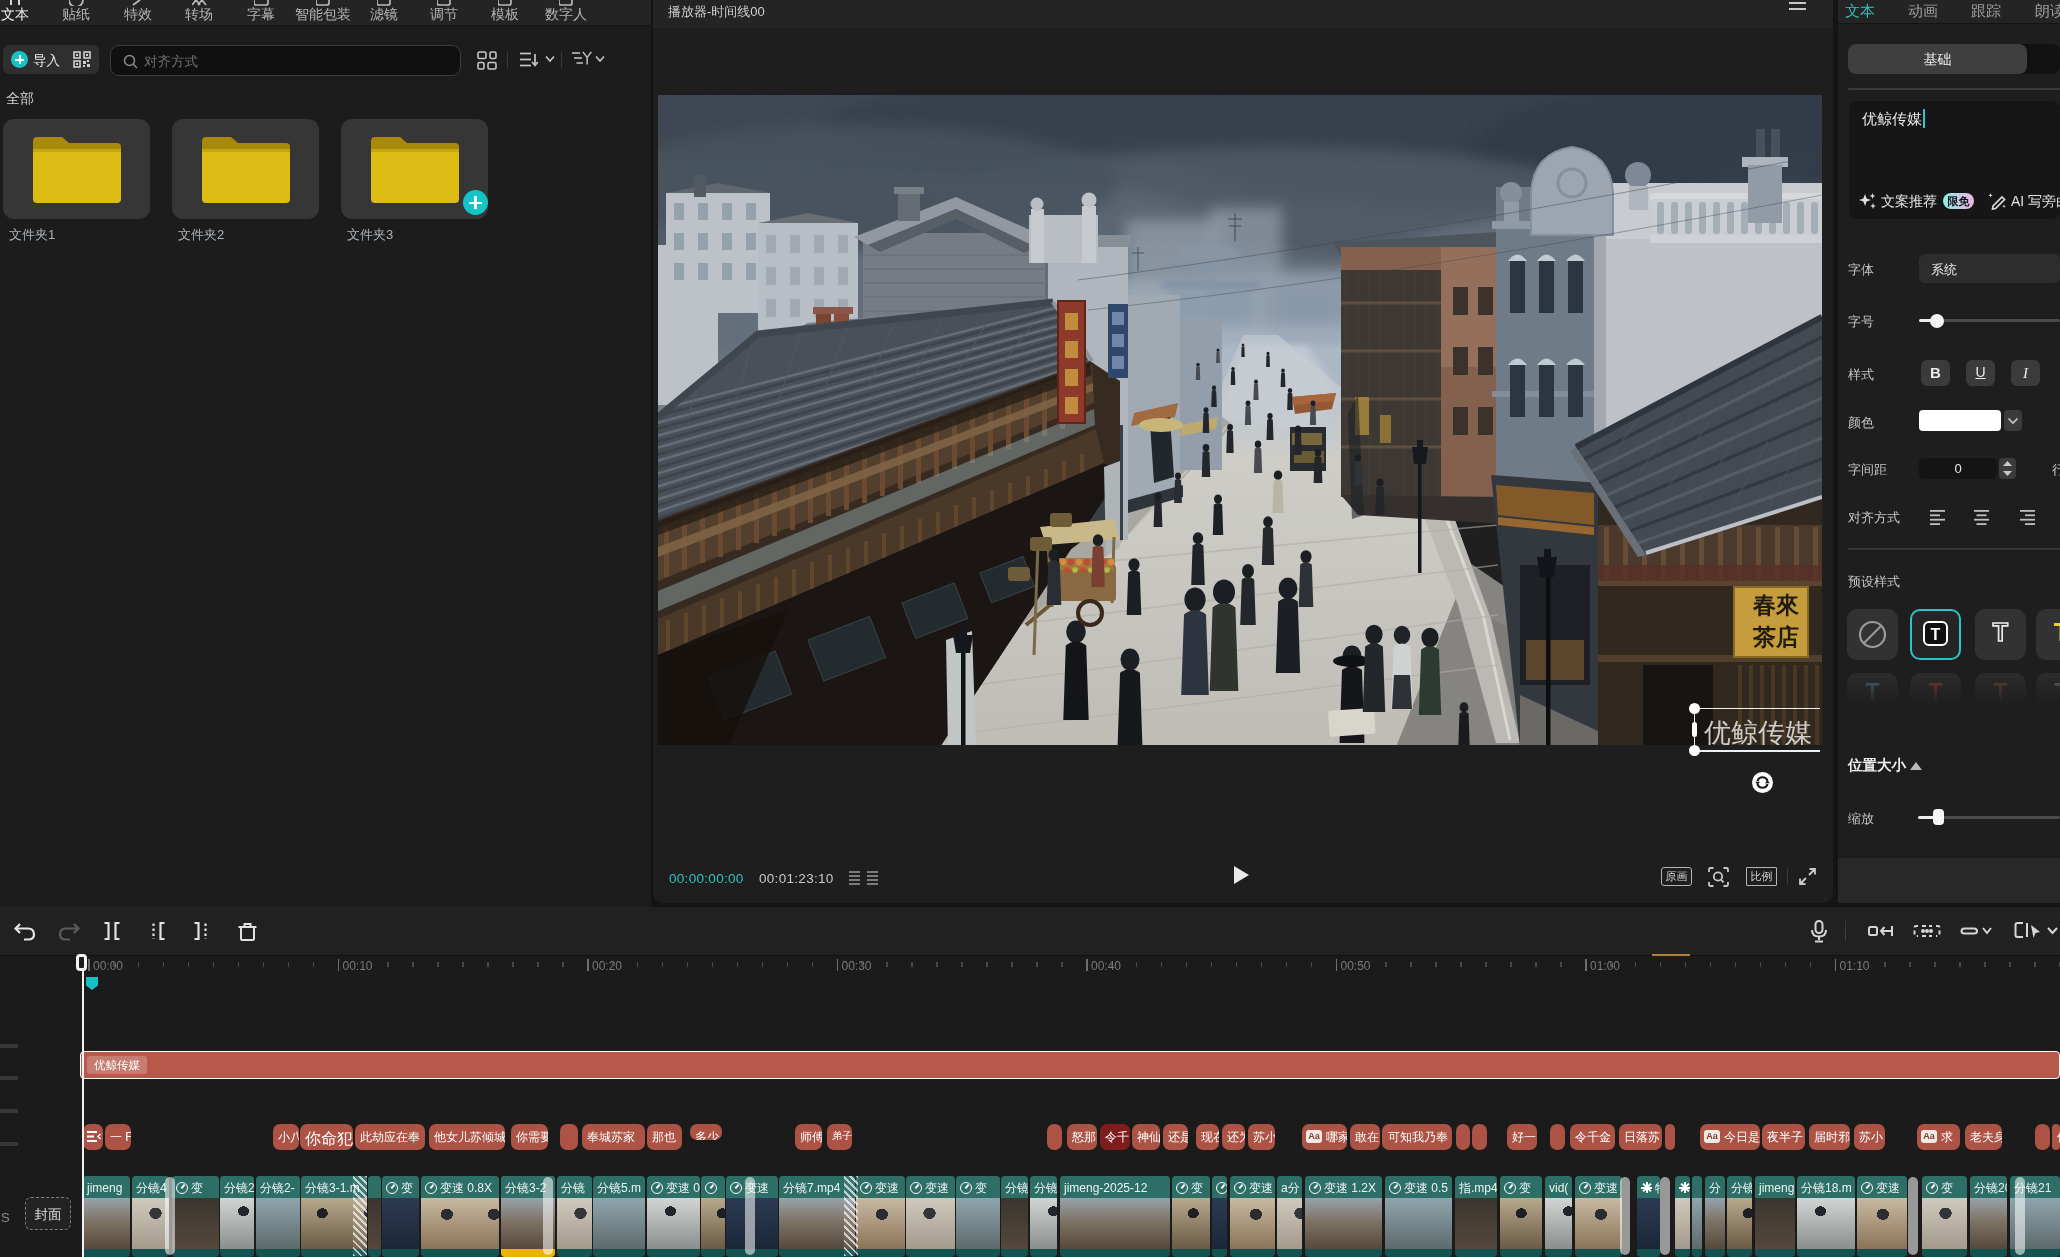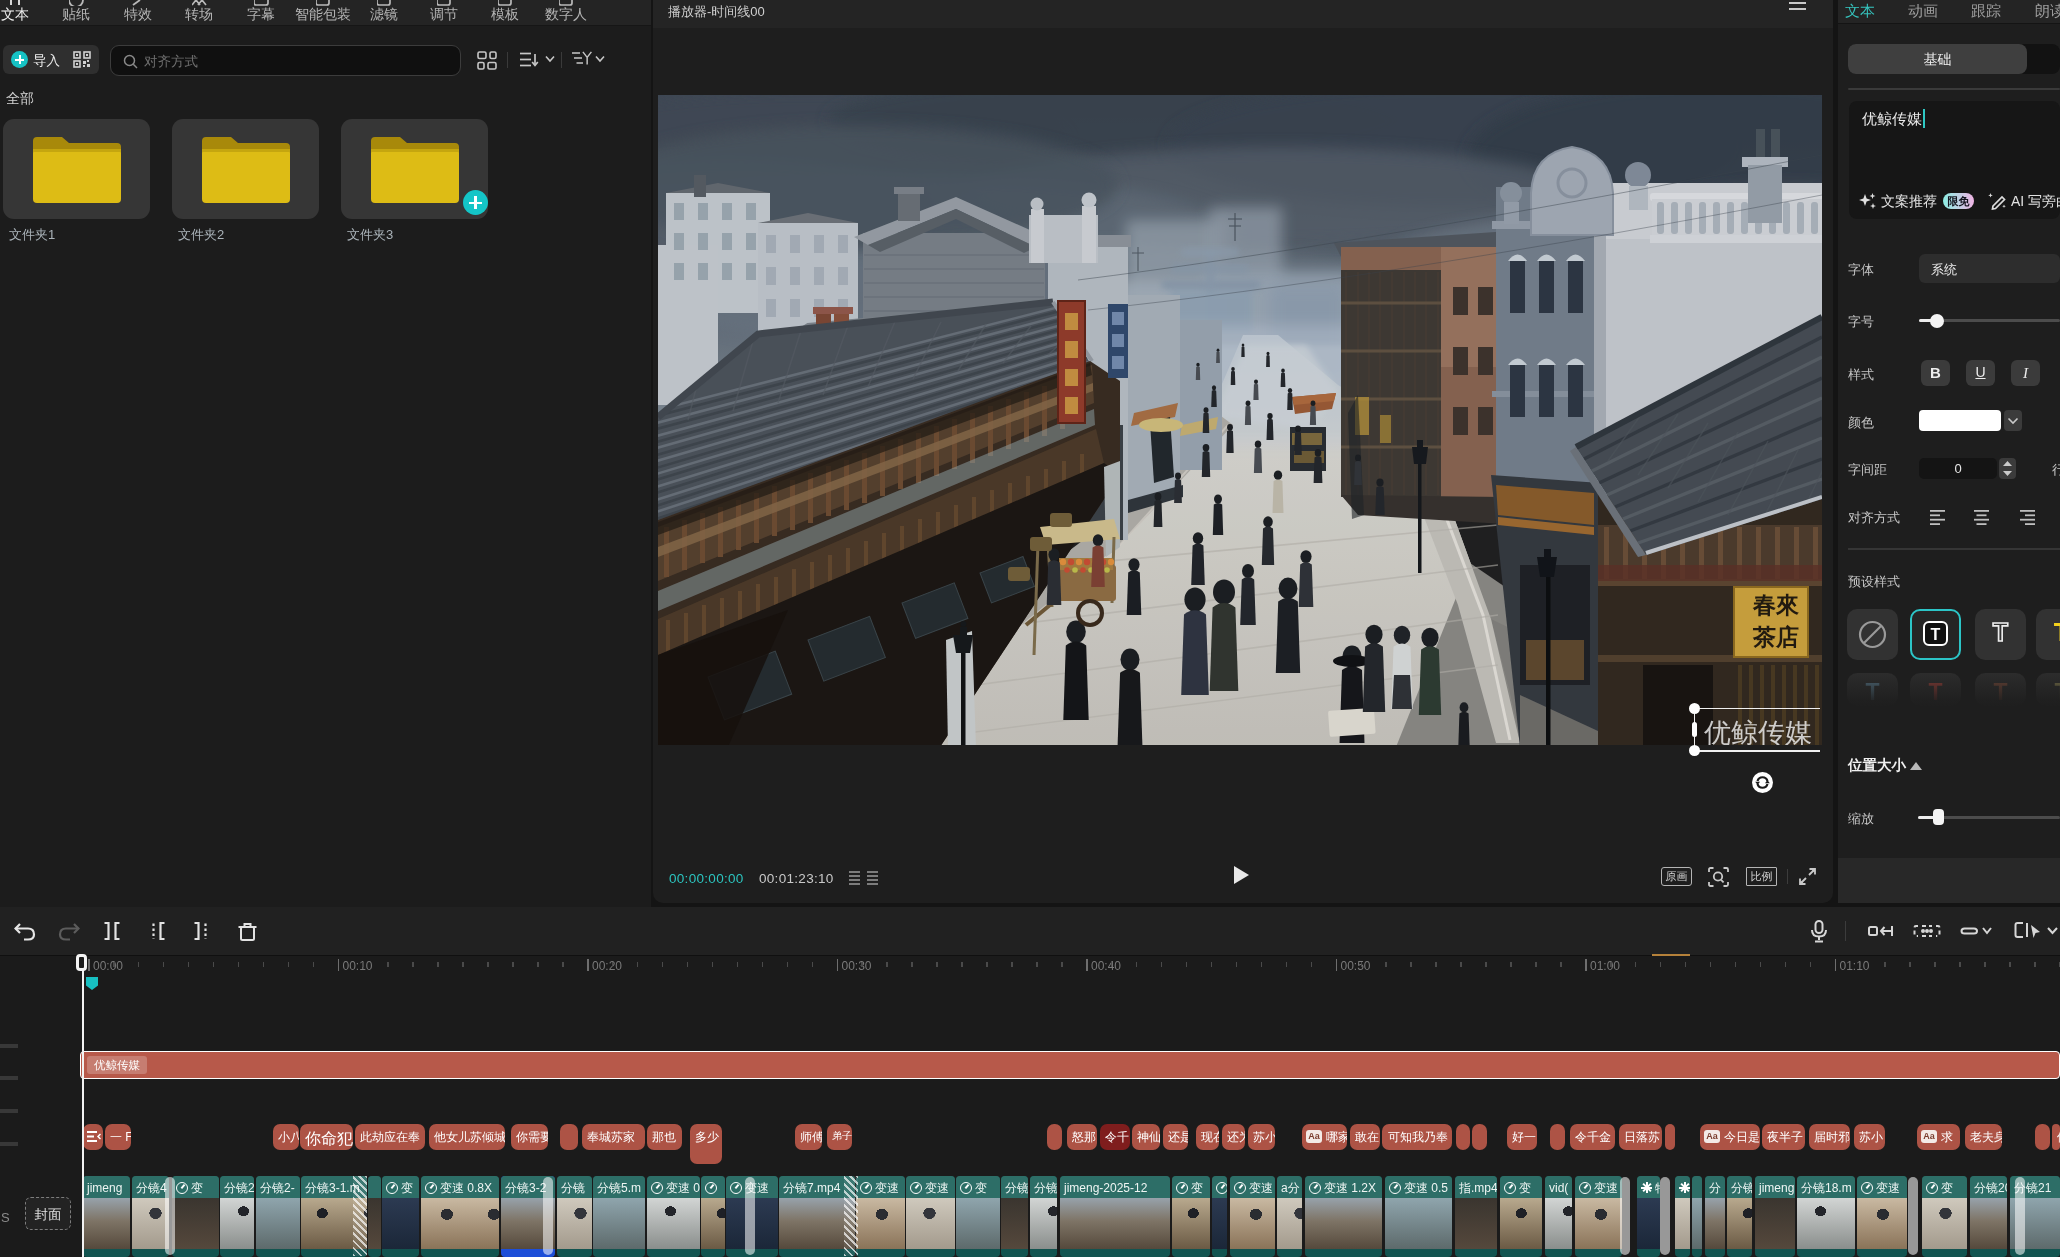--- a/index.html
+++ b/index.html
@@ -1077,21 +1077,21 @@
 <div class="abs" style="left:511px;top:217px;width:37px;height:26px;background:#ad5345;border-radius:7px;overflow:hidden;">
       <span style="position:absolute;left:5px;top:4.5px;font-size:12px;color:#fff;white-space:nowrap;">你需要</span>
     </div>
 <div class="abs" style="left:560px;top:217px;width:18px;height:26px;background:#ad5345;border-radius:7px;overflow:hidden;"></div>
 <div class="abs" style="left:582px;top:217px;width:63px;height:26px;background:#ad5345;border-radius:7px;overflow:hidden;">
       <span style="position:absolute;left:5px;top:4.5px;font-size:12px;color:#fff;white-space:nowrap;">奉城苏家</span>
     </div>
 <div class="abs" style="left:647px;top:217px;width:35px;height:26px;background:#ad5345;border-radius:7px;overflow:hidden;">
       <span style="position:absolute;left:5px;top:4.5px;font-size:12px;color:#fff;white-space:nowrap;">那也</span>
     </div>
-<div class="abs" style="left:690px;top:217px;width:32px;height:40px;background:#ad5345;border-radius:7px;overflow:hidden;">
+<div class="abs" style="left:690px;top:217px;width:32px;height:16px;background:#ad5345;border-radius:7px;overflow:hidden;">
       <span style="position:absolute;left:5px;top:4.5px;font-size:12px;color:#fff;white-space:nowrap;">多少</span>
     </div>
 <div class="abs" style="left:795px;top:217px;width:27px;height:26px;background:#ad5345;border-radius:7px;overflow:hidden;">
       <span style="position:absolute;left:5px;top:4.5px;font-size:12px;color:#fff;white-space:nowrap;">师傅</span>
     </div>
 <div class="abs" style="left:827px;top:217px;width:25px;height:26px;background:#ad5345;border-radius:7px;overflow:hidden;">
       <span style="position:absolute;left:5px;top:4.5px;font-size:10px;color:#fff;white-space:nowrap;text-align:right;">弟子</span>
     </div>
 <div class="abs" style="left:1047px;top:217px;width:15px;height:26px;background:#ad5345;border-radius:7px;overflow:hidden;"></div>
 <div class="abs" style="left:1067px;top:217px;width:30px;height:26px;background:#ad5345;border-radius:7px;overflow:hidden;">
@@ -1191,21 +1191,21 @@
       <div style="height:51px;background:linear-gradient(180deg,#3a352f 0%,#55483c 100%);background-size:47px 51px;background-repeat:repeat-x;"></div>
     </div>
 <div class="abs" style="left:382px;top:269px;width:37px;height:81px;border-radius:4px;overflow:hidden;background:#135450;">
       <div style="height:22px;background:#2d6e67;white-space:nowrap;overflow:hidden;line-height:22px;"><span style="display:inline-block;position:relative;width:12px;height:12px;border:1.6px solid #fff;border-radius:50%;margin:0 3px 0 4px;vertical-align:-2px;"><span style="position:absolute;left:4.5px;top:1px;width:1.8px;height:5px;background:#fff;transform:rotate(40deg);"></span></span><span style="font-size:12px;color:#eef5f3;">变</span></div>
       <div style="height:51px;background:linear-gradient(180deg,#2c3a52,#1b2738);background-size:47px 51px;background-repeat:repeat-x;"></div>
     </div>
 <div class="abs" style="left:421px;top:269px;width:78px;height:81px;border-radius:4px;overflow:hidden;background:#135450;">
       <div style="height:22px;background:#2d6e67;white-space:nowrap;overflow:hidden;line-height:22px;"><span style="display:inline-block;position:relative;width:12px;height:12px;border:1.6px solid #fff;border-radius:50%;margin:0 3px 0 4px;vertical-align:-2px;"><span style="position:absolute;left:4.5px;top:1px;width:1.8px;height:5px;background:#fff;transform:rotate(40deg);"></span></span><span style="font-size:12px;color:#eef5f3;">变速 0.8X</span></div>
       <div style="height:51px;background:radial-gradient(ellipse 11px 10px at 55% 32%,#2a2c31 55%,rgba(0,0,0,0) 56%),linear-gradient(180deg,#c9b9a2,#8a7358);background-size:47px 51px;background-repeat:repeat-x;"></div>
     </div>
-<div class="abs" style="left:501px;top:269px;width:54px;height:81px;border-radius:4px;overflow:hidden;background:#1d4ed8;">
+<div class="abs" style="left:501px;top:269px;width:54px;height:81px;border-radius:4px;overflow:hidden;background:#eab308;">
       <div style="height:22px;background:#2d6e67;white-space:nowrap;overflow:hidden;line-height:22px;"><span style="font-size:12px;color:#eef5f3;padding-left:4px;">分镜3-2</span></div>
       <div style="height:51px;background:linear-gradient(180deg,#97a2ab 0%,#7e7466 45%,#55493c 100%);background-size:47px 51px;background-repeat:repeat-x;"></div>
     </div>
 <div class="abs" style="left:557px;top:269px;width:35px;height:81px;border-radius:4px;overflow:hidden;background:#135450;">
       <div style="height:22px;background:#2d6e67;white-space:nowrap;overflow:hidden;line-height:22px;"><span style="font-size:12px;color:#eef5f3;padding-left:4px;">分镜</span></div>
       <div style="height:51px;background:radial-gradient(ellipse 11px 10px at 50% 30%,#33353b 55%,rgba(0,0,0,0) 56%),linear-gradient(180deg,#cfc9bd,#a39a8c);background-size:47px 51px;background-repeat:repeat-x;"></div>
     </div>
 <div class="abs" style="left:593px;top:269px;width:52px;height:81px;border-radius:4px;overflow:hidden;background:#135450;">
       <div style="height:22px;background:#2d6e67;white-space:nowrap;overflow:hidden;line-height:22px;"><span style="font-size:12px;color:#eef5f3;padding-left:4px;">分镜5.m</span></div>
       <div style="height:51px;background:linear-gradient(180deg,#8fa5ad 0%,#5d6a6b 100%);background-size:47px 51px;background-repeat:repeat-x;"></div>

